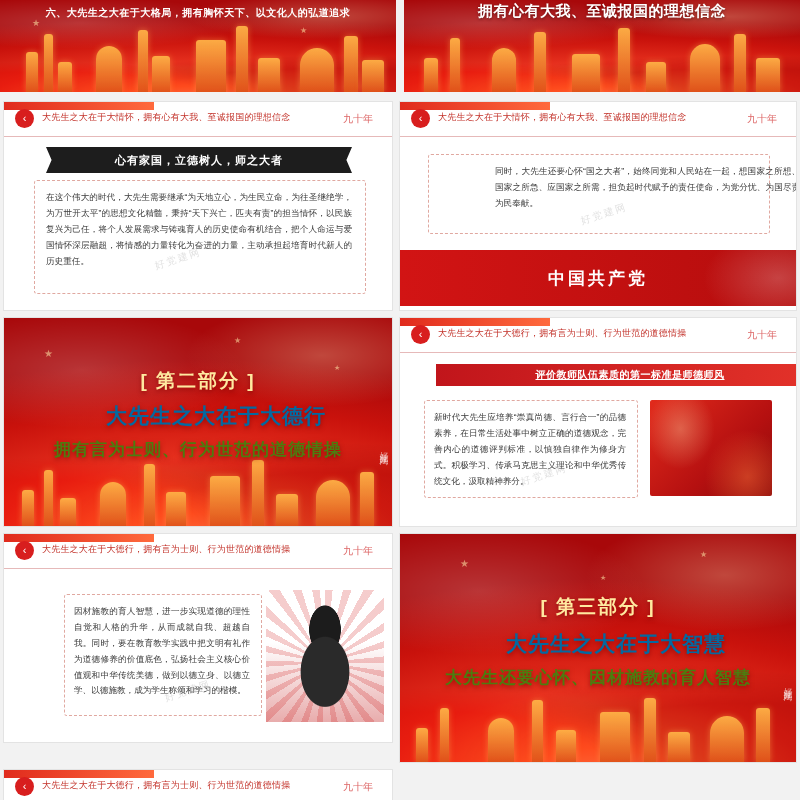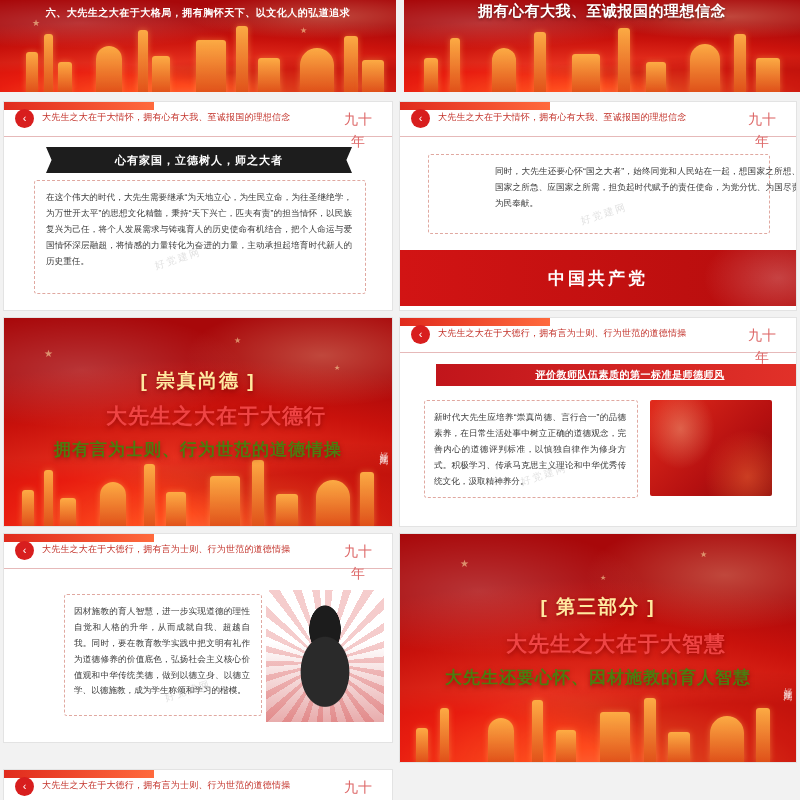--- a/index.html
+++ b/index.html
@@ -31,21 +31,21 @@
   .topstrip .half{position:absolute;top:0;width:396px;height:92px;overflow:hidden;}
   .topstrip .half.l{left:0}
   .topstrip .half.r{left:404px}
   .ts-title{position:absolute;top:6px;left:0;right:0;text-align:center;color:#fff;font-size:10px;font-weight:bold;letter-spacing:.5px;}
   .ts-title.big{font-size:15px;top:2px;text-shadow:0 1px 3px rgba(0,0,0,.45);}
 
   
   .hdr{position:absolute;left:0;right:0;top:0;height:34px;border-bottom:1px solid #e6b9b9;}
   .hdr .circ{position:absolute;left:11px;top:7px;width:19px;height:19px;border-radius:50%;background:#d81e1e;color:#fff;font-size:11px;line-height:19px;text-align:center;}
   .hdr .htxt{position:absolute;left:38px;top:9px;font-size:9px;color:#c3332b;font-weight:normal;letter-spacing:.2px;white-space:nowrap;}
-  .hdr .seal{position:absolute;right:14px;top:6px;width:40px;height:22px;color:#e0b0a8;font-size:14px;text-align:center;line-height:22px;}
+  .hdr .seal{position:absolute;right:14px;top:6px;width:40px;height:22px;color:#e0b0a8;font-size:10px;text-align:center;line-height:22px;}
   .hdr .seal b{color:#d66;font-weight:normal;}
   .hdr-corner{position:absolute;left:0;top:0;width:150px;height:8px;background:linear-gradient(90deg,#e02b1d,#ff6a3d);}
 
   
   .dashbox{position:absolute;border:1px dashed #e0a8a0;border-radius:3px;}
   .bodytext{position:absolute;color:#3b3b3b;font-size:8.6px;line-height:1.85;text-align:justify;}
 
   
   .blackban{position:absolute;height:26px;background:#1d1d1d;color:#fff;font-size:11px;font-weight:bold;
      display:flex;align-items:center;justify-content:center;letter-spacing:1px;}
@@ -55,21 +55,21 @@
   .redban{position:absolute;height:22px;background:linear-gradient(90deg,#c1151b,#e4332a);color:#fff;font-size:10px;font-weight:bold;display:flex;align-items:center;justify-content:center;letter-spacing:.5px;}
 
   
   .ctabar{position:absolute;background:linear-gradient(90deg,#d21414,#b50d0d);color:#fff;display:flex;align-items:center;justify-content:center;
       font-size:17px;font-weight:bold;letter-spacing:3px;overflow:hidden;}
   .ctabar:after{content:"";position:absolute;right:0;top:0;bottom:0;width:45%;
       background:radial-gradient(60% 120% at 90% 50%, rgba(255,255,255,.22), rgba(255,255,255,0) 70%);}
 
   
   .partno{position:absolute;left:0;right:0;text-align:center;color:#ffe9a0;font-size:19px;font-weight:bold;letter-spacing:2px;text-shadow:0 2px 4px rgba(120,0,0,.6);}
-  .partl1{position:absolute;left:0;right:0;text-align:center;color:#ef4444;font-size:21px;font-weight:bold;letter-spacing:1px;text-shadow:0 2px 5px rgba(120,0,0,.65);margin-left:36px;}
+  .partl1{position:absolute;left:0;right:0;text-align:center;color:#0369a1;font-size:21px;font-weight:bold;letter-spacing:1px;text-shadow:0 2px 5px rgba(120,0,0,.65);margin-left:36px;}
   .partl2{position:absolute;left:0;right:0;text-align:center;color:#4d7c0f;font-size:17px;font-weight:bold;letter-spacing:1px;text-shadow:0 2px 5px rgba(120,0,0,.65);}
 
   .photo{position:absolute;background:linear-gradient(135deg,#e22b1c,#b51010 60%,#8d0a0a);overflow:hidden;border-radius:2px;}
   .photo:after{content:"";position:absolute;inset:0;background:
       radial-gradient(40% 60% at 25% 30%, rgba(255,220,170,.35), rgba(255,255,255,0) 70%),
       radial-gradient(50% 70% at 80% 80%, rgba(255,120,60,.45), rgba(255,255,255,0) 70%);}
   .fistwrap{position:absolute;overflow:hidden;}
   .fistwrap .fist{position:absolute;inset:0;background:
       radial-gradient(35% 45% at 50% 62%, #2a2a2a 0 58%, rgba(0,0,0,0) 60%),
       radial-gradient(22% 30% at 50% 30%, #1c1c1c 0 60%, rgba(0,0,0,0) 62%),
@@ -171,21 +171,21 @@
       <span style="left:56px;width:16px;height:28px"></span>
       <span style="left:96px;width:26px;height:44px;border-radius:13px 13px 0 0"></span>
       <span style="left:140px;width:11px;height:62px"></span>
       <span style="left:162px;width:20px;height:34px"></span>
       <span style="left:206px;width:30px;height:50px"></span>
       <span style="left:248px;width:12px;height:66px"></span>
       <span style="left:272px;width:22px;height:32px"></span>
       <span style="left:312px;width:34px;height:46px;border-radius:17px 17px 0 0"></span>
       <span style="left:356px;width:14px;height:54px"></span>
     </div>
-    <div class="partno" style="top:50px">[ 崇真尚德 ]</div>
+    <div class="partno" style="top:50px">[ 第二部分 ]</div>
     <div class="partl1" style="top:84px">大先生之大在于大德行</div>
     <div class="partl2" style="top:120px">拥有言为士则、行为世范的道德情操</div>
     <div class="wmbadge">好党建网</div>
   </div>
 
   <div class="slide" style="left:400px;top:318px;width:396px;height:208px;">
     <div class="hdr-corner"></div>
     <div class="hdr">
       <div class="circ">‹</div>
       <div class="htxt">大先生之大在于大德行，拥有言为士则、行为世范的道德情操</div>

